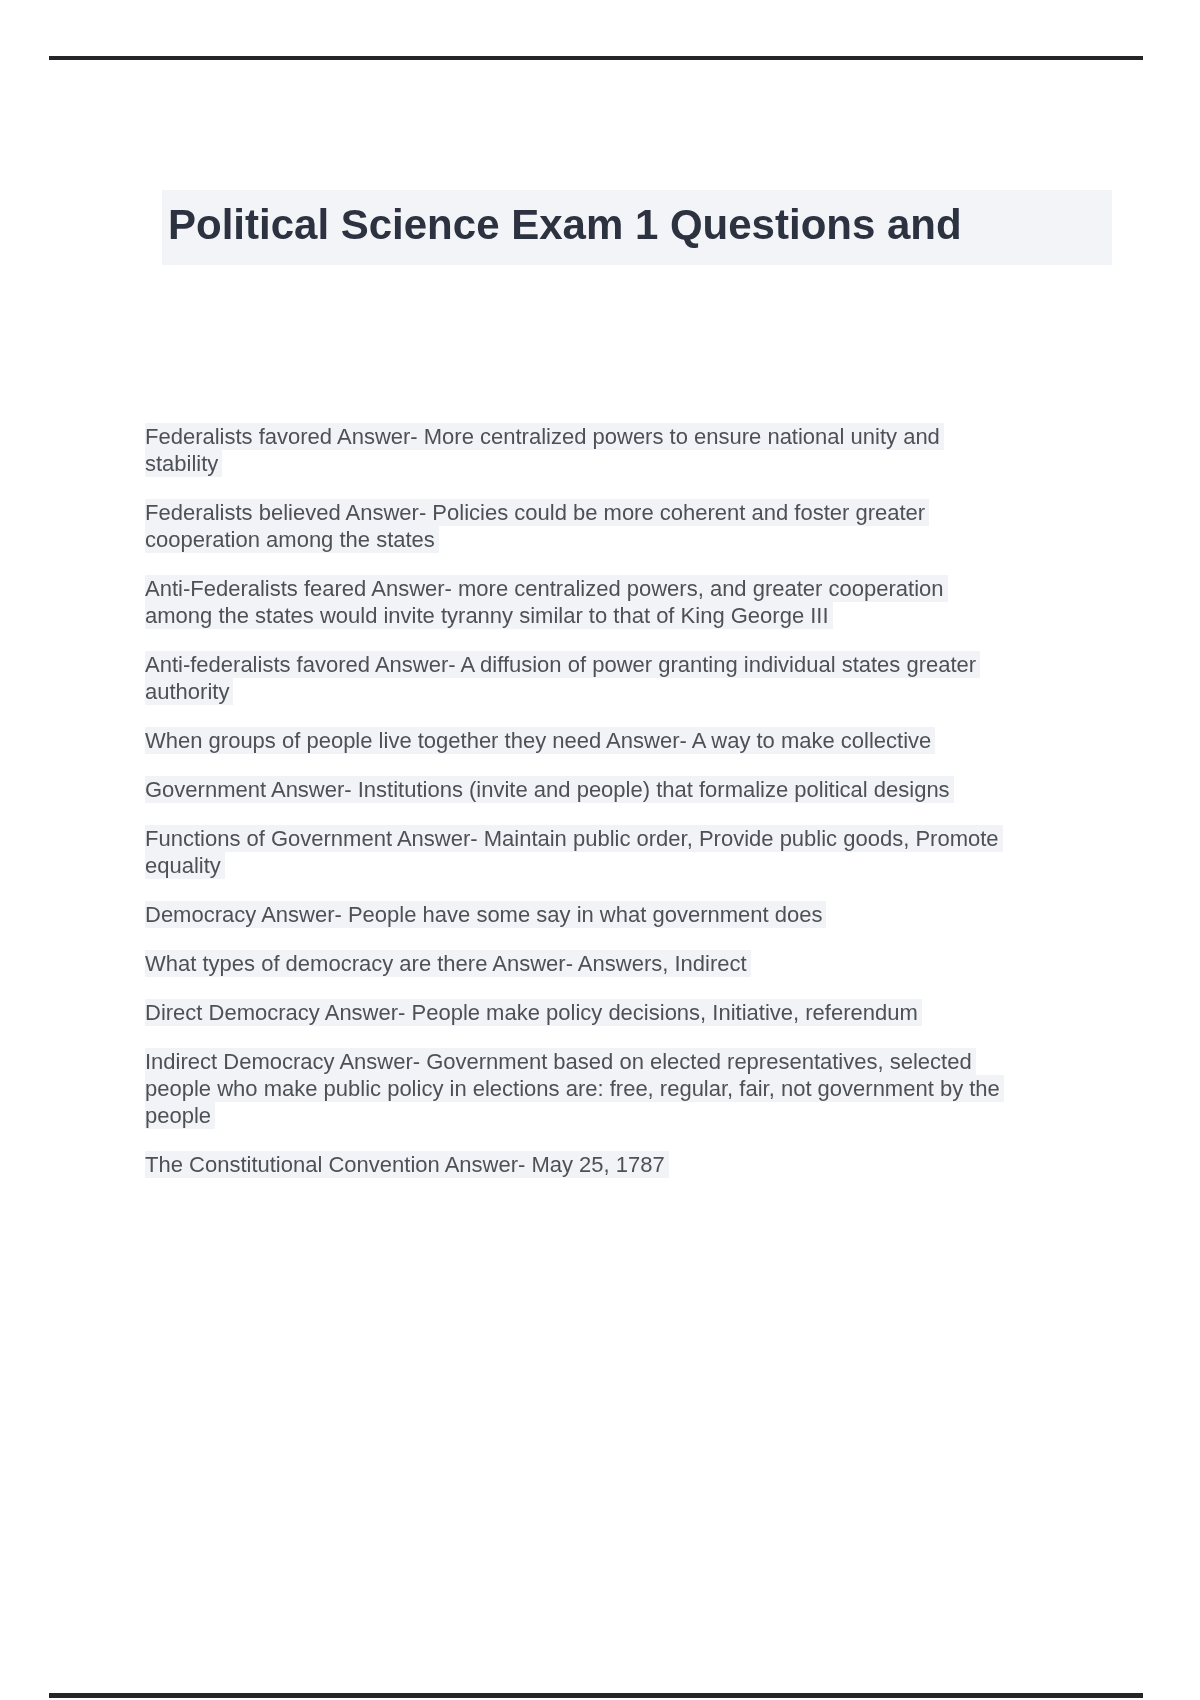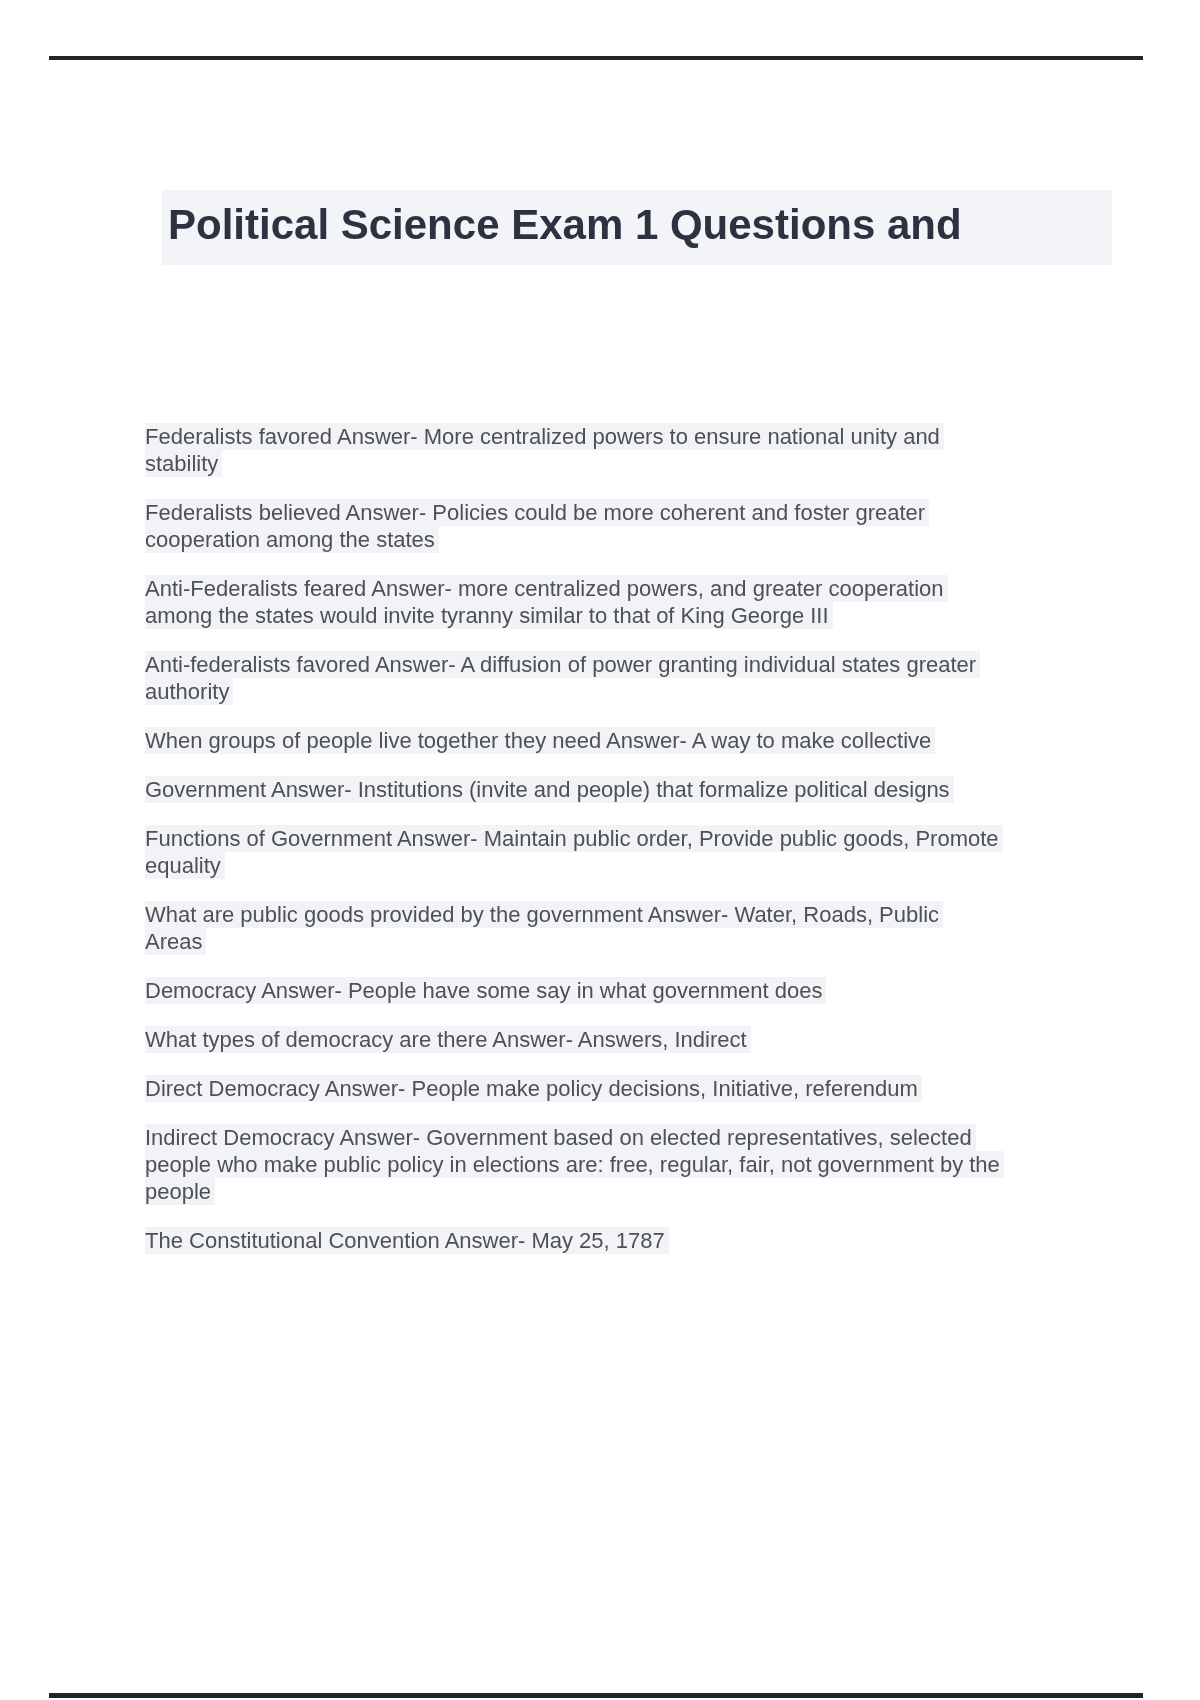--- a/index.html
+++ b/index.html
@@ -80,24 +80,20 @@
         <div class="qa-line-row"><span class="qa-line">When groups of people live together they need Answer- A way to make collective</span></div>
       </div>
       <div class="qa-paragraph">
         <div class="qa-line-row"><span class="qa-line">Government Answer- Institutions (invite and people) that formalize political designs</span></div>
       </div>
       <div class="qa-paragraph">
         <div class="qa-line-row"><span class="qa-line">Functions of Government Answer- Maintain public order, Provide public goods, Promote</span></div>
         <div class="qa-line-row"><span class="qa-line">equality</span></div>
       </div>
       <div class="qa-paragraph">
-        <div class="qa-line-row"><span class="qa-line">What are public goods provided by the government Answer- Water, Roads, Public</span></div>
-        <div class="qa-line-row"><span class="qa-line">Areas</span></div>
-      </div>
-      <div class="qa-paragraph">
         <div class="qa-line-row"><span class="qa-line">Democracy Answer- People have some say in what government does</span></div>
       </div>
       <div class="qa-paragraph">
         <div class="qa-line-row"><span class="qa-line">What types of democracy are there Answer- Answers, Indirect</span></div>
       </div>
       <div class="qa-paragraph">
         <div class="qa-line-row"><span class="qa-line">Direct Democracy Answer- People make policy decisions, Initiative, referendum</span></div>
       </div>
       <div class="qa-paragraph">
         <div class="qa-line-row"><span class="qa-line">Indirect Democracy Answer- Government based on elected representatives, selected</span></div>

